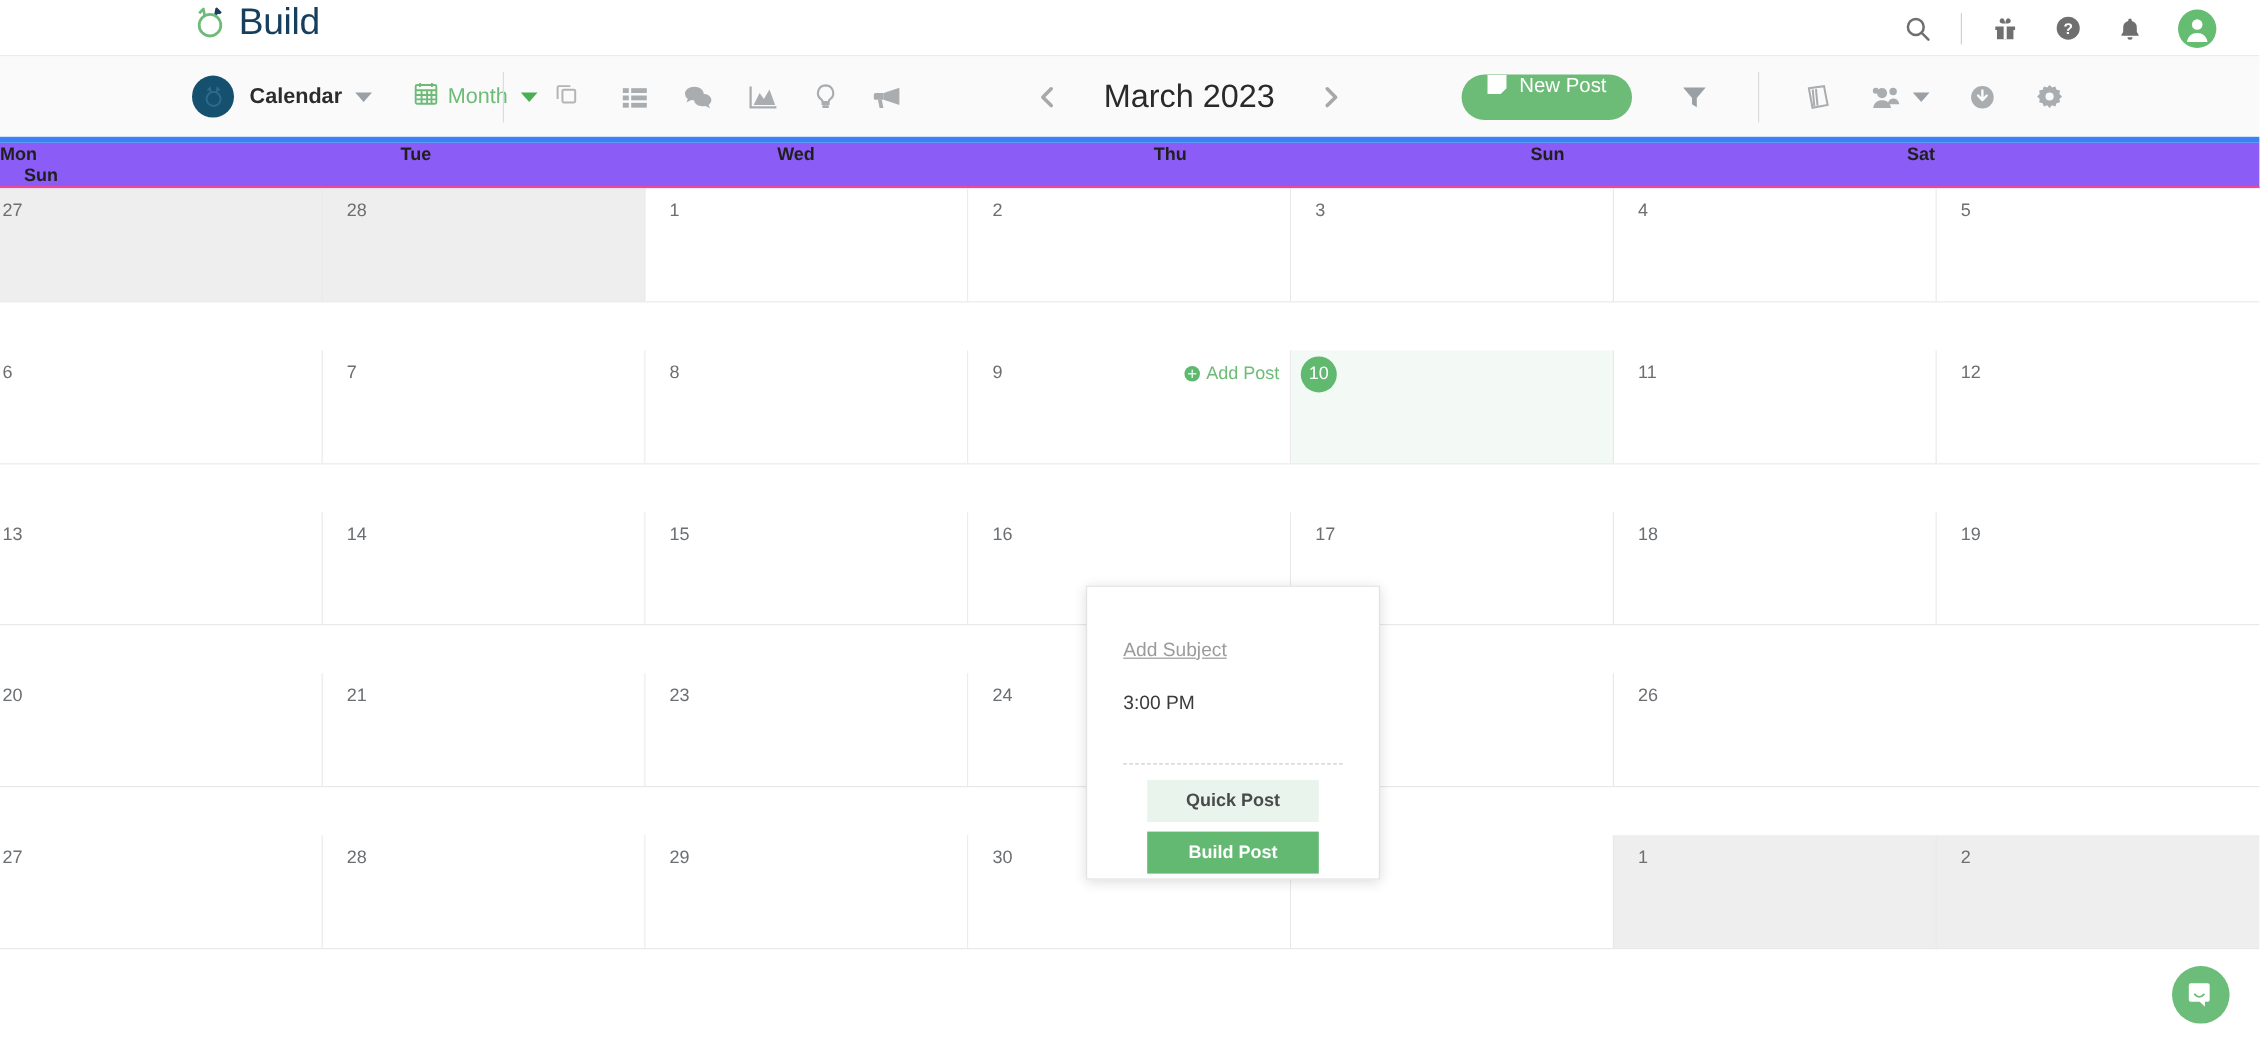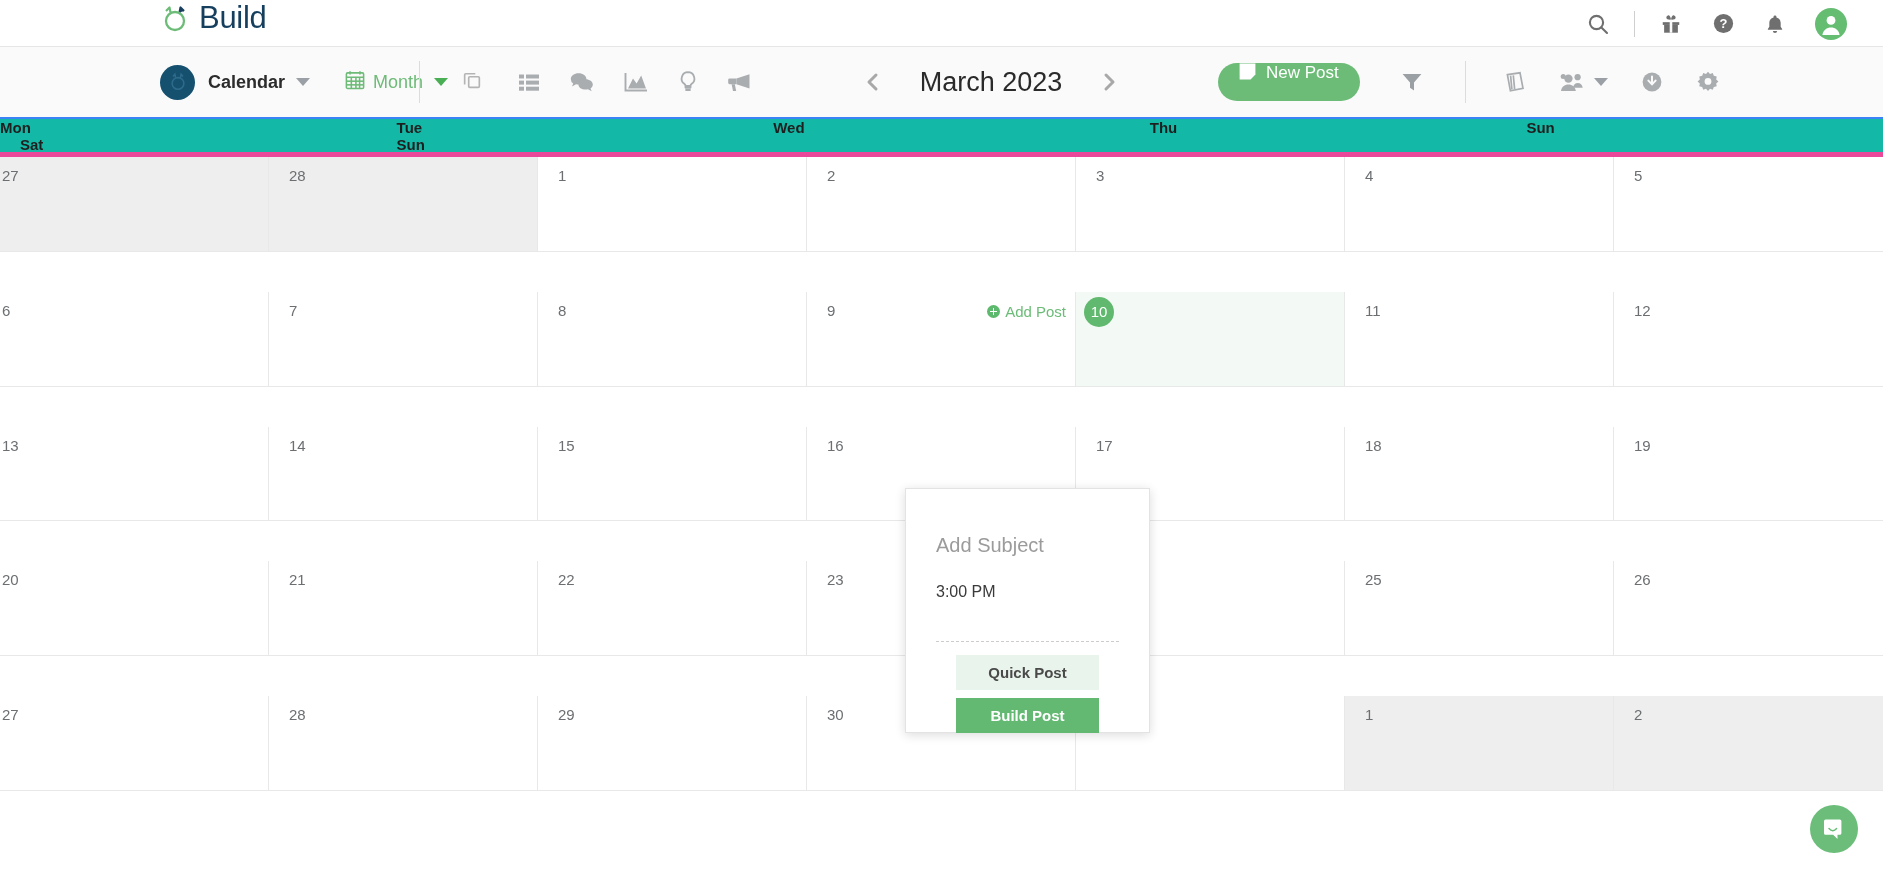--- a/index.html
+++ b/index.html
@@ -63,21 +63,21 @@
     display: flex; align-items: center; justify-content: center;
     margin-left: 14px;
     cursor: pointer;
   }
 
   
   .toolbar {
     position: relative;
     height: 72px;
     background: #fafafa;
-    border-bottom: 2px solid #3b82f6;
+    border-bottom: 5px solid #3b82f6;
     display: flex;
     align-items: center;
   }
   .tb-left {
     position: absolute;
     left: 160px;
     display: flex;
     align-items: center;
     gap: 0;
   }
@@ -182,24 +182,24 @@
     align-items: center;
     gap: 32px;
     color: #a9adb0;
   }
   .tb-right .tbi { cursor: pointer; display: flex; align-items: center; }
   .users-group { display: flex; align-items: center; cursor: pointer; }
 
   
   .weekdays {
     display: grid;
-    grid-template-columns: repeat(5, 1fr);
+    grid-template-columns: repeat(6, 1fr);
     height: 38px;
-    background: #14b8a6;
-    border-bottom: 5px solid #ec4899;
+    background: #8b5cf6;
+    border-bottom: 2px solid #ec4899;
   }
   .weekday {
     display: flex;
     align-items: center;
     padding-left: 2px;
     font-size: 15px;
     font-weight: bold;
     color: #1f1f1f;
   }
   .weekday:nth-child(1) { padding-left: 0px; }
@@ -282,24 +282,25 @@
     height: 245px;
     background: #ffffff;
     border: 1px solid #e3e3e3;
     box-shadow: 0 2px 10px rgba(0,0,0,0.14);
     z-index: 50;
     display: flex;
     flex-direction: column;
   }
   .pop-body { padding: 45px 30px 0 30px; flex: none; }
   .pop-subject {
-    font-size: 20px;
+    font-size: 16px;
     color: #9b9b9b;
     margin-bottom: 26px;
     cursor: text;
+    text-decoration: underline;
   }
   .pop-time {
     font-size: 16px;
     color: #3a3a3a;
     cursor: pointer;
   }
   .pop-divider {
     border-top: 1px dashed #cccccc;
     margin-top: 40px;
   }
@@ -624,23 +625,20 @@
       </div>
     </div>
   <div class="cal-row">
       <div class="cal-cell">
         <div class="day-num">20</div>
       </div>
       <div class="cal-cell">
         <div class="day-num">21</div>
       </div>
       <div class="cal-cell">
-        <div class="day-num">22</div>
-      </div>
-      <div class="cal-cell">
         <div class="day-num">23</div>
       </div>
       <div class="cal-cell">
         <div class="day-num">24</div>
       </div>
       <div class="cal-cell">
         <div class="day-num">25</div>
       </div>
       <div class="cal-cell">
         <div class="day-num">26</div>

